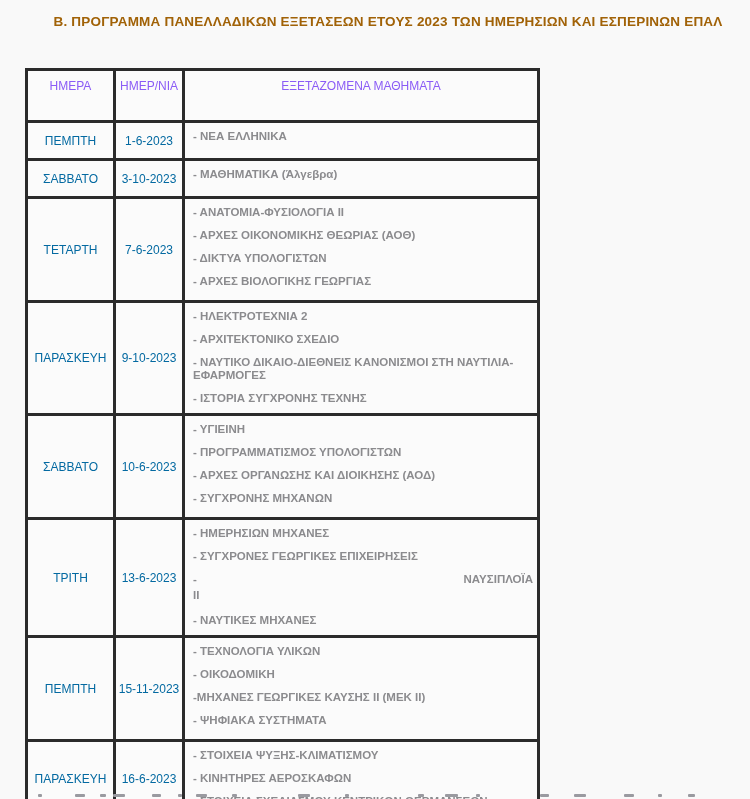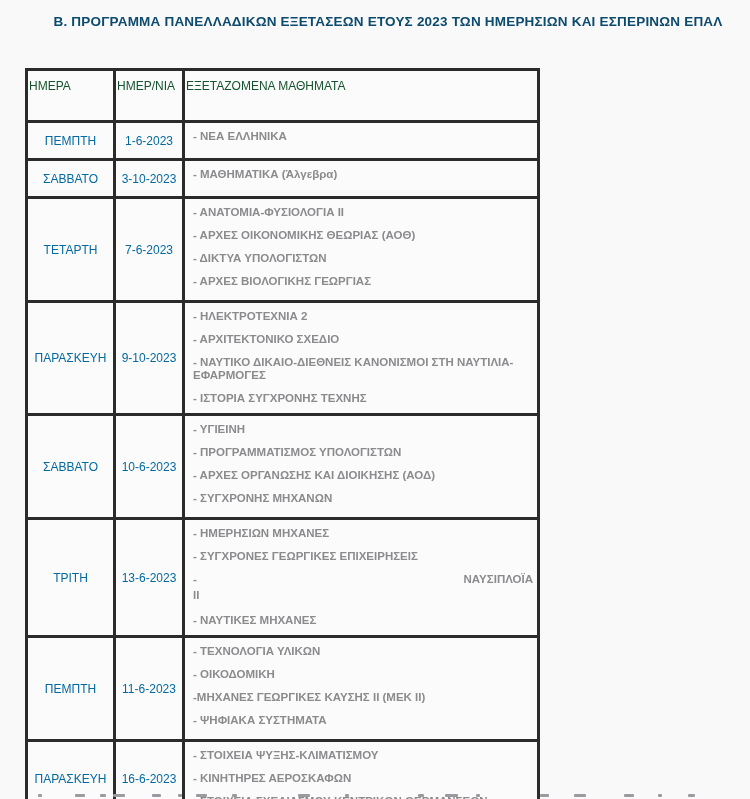--- a/index.html
+++ b/index.html
@@ -15,43 +15,43 @@
     position: absolute;
     top: 14px;
     left: 0;
     width: 100%;
     box-sizing: border-box;
     padding-left: 26px;
     text-align: center;
     font-size: 13.5px;
     font-weight: bold;
     letter-spacing: 0.2px;
-    color: #0c4a6e;
+    color: #a16207;
   }
   table.schedule {
     position: absolute;
     left: 25px;
     top: 68px;
     width: 512px;
     border-collapse: collapse;
     table-layout: fixed;
     background: #fbfbfb;
   }
   table.schedule th, table.schedule td {
     border: 3px solid #2b2b2b;
     margin: 0;
   }
   th.hdr {
     height: 40px;
     vertical-align: top;
     padding-top: 8px;
-    text-align: left;
+    text-align: center;
     font-weight: normal;
     font-size: 12px;
-    color: #14532d;
+    color: #8b5cf6;
   }
   th.hdr-day { border-right: 1px solid #2b2b2b; }
   td.day-cell, td.date-cell {
     text-align: center;
     vertical-align: middle;
     font-size: 12px;
     color: #0369a1;
     padding: 0 2px;
   }
   td.subjects-cell {
@@ -164,21 +164,21 @@
             <p class="subject">- ΣΥΓΧΡΟΝΕΣ ΓΕΩΡΓΙΚΕΣ ΕΠΙΧΕΙΡΗΣΕΙΣ</p>
             <p class="subject"><span class="split-line">
                 <span>-</span>
                 <span>ΝΑΥΣΙΠΛΟΪΑ</span>
               </span><span class="wrap-line">ΙΙ</span></p>
             <p class="subject">- ΝΑΥΤΙΚΕΣ ΜΗΧΑΝΕΣ</p>
           </td>
         </tr>
         <tr style="height: 104px;">
           <td class="day-cell">ΠΕΜΠΤΗ</td>
-          <td class="date-cell">11-6-2023</td>
+          <td class="date-cell">15-11-2023</td>
           <td class="subjects-cell">
             <p class="subject">- ΤΕΧΝΟΛΟΓΙΑ ΥΛΙΚΩΝ</p>
             <p class="subject">- ΟΙΚΟΔΟΜΙΚΗ</p>
             <p class="subject">-ΜΗΧΑΝΕΣ ΓΕΩΡΓΙΚΕΣ ΚΑΥΣΗΣ ΙΙ (ΜΕΚ ΙΙ)</p>
             <p class="subject">- ΨΗΦΙΑΚΑ ΣΥΣΤΗΜΑΤΑ</p>
           </td>
         </tr>
         <tr style="height: 71px;">
           <td class="day-cell">ΠΑΡΑΣΚΕΥΗ</td>
           <td class="date-cell">16-6-2023</td>

